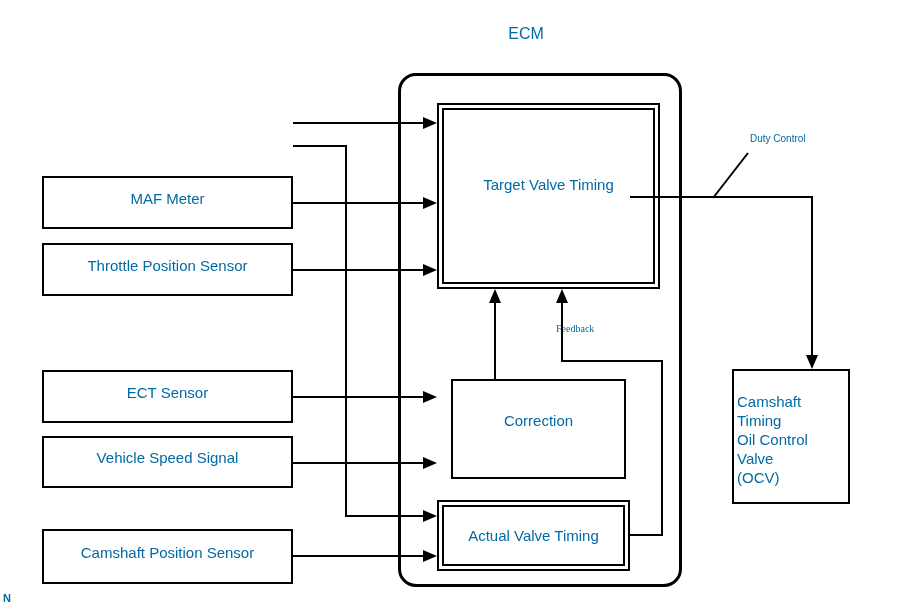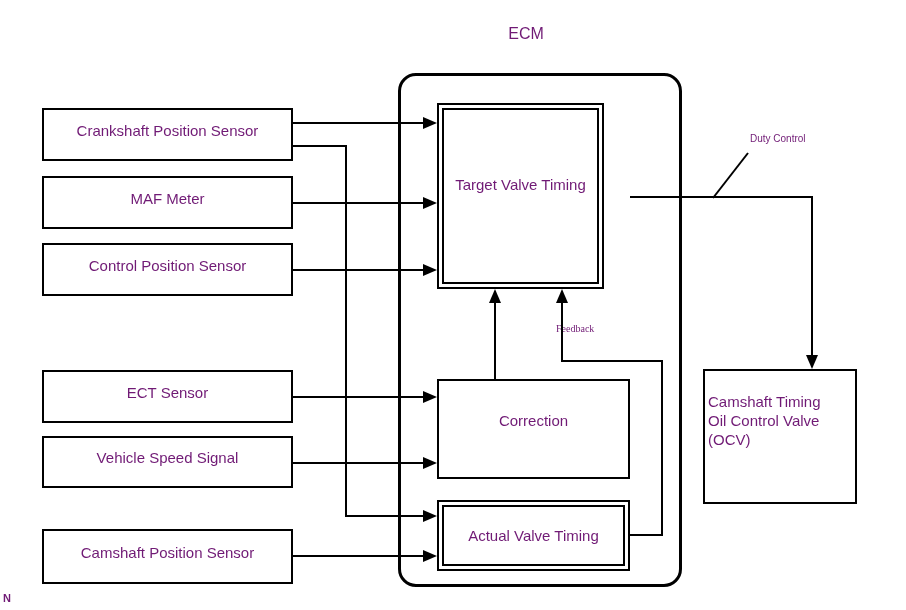--- a/index.html
+++ b/index.html
@@ -6,21 +6,21 @@
     margin: 0;
     padding: 0;
     background: #ffffff;
   }
   #canvas {
     position: relative;
     width: 906px;
     height: 610px;
     background: #ffffff;
     font-family: "Liberation Sans", "DejaVu Sans", sans-serif;
-    color: #701a75;
+    color: #0369a1;
     overflow: hidden;
   }
   .box {
     position: absolute;
     box-sizing: border-box;
     border: 2px solid #000;
     background: #fff;
     display: flex;
     align-items: center;
     justify-content: center;
@@ -79,23 +79,23 @@
   #feedback-label { left: 556px; top: 323px; font-family: Liberation Serif, serif; }
   #note-n {
     left: 3px;
     top: 592px;
     font-size: 11px;
     font-weight: bold;
   }
   #ocv-box {
     position: absolute;
     box-sizing: border-box;
-    left: 703px;
+    left: 732px;
     top: 369px;
-    width: 154px;
+    width: 118px;
     height: 135px;
     border: 2px solid #000;
     background: #fff;
     font-size: 15px;
     line-height: 19px;
     padding: 2px 3px;
     white-space: pre-line;
   }
   #connector-svg {
     position: absolute;
@@ -115,46 +115,43 @@
 </style>
 </head>
 <body>
 
 <div id="canvas">
 
   <div class="label" id="ecm-title">ECM</div>
 
   <div class="ecm-outline"></div>
 
-  <div class="box sensor-box" style="top:108px">
-    <span>Crankshaft Position Sensor</span>
-  </div>
   <div class="box sensor-box" style="top:176px">
     <span>MAF Meter</span>
   </div>
   <div class="box sensor-box" style="top:243px">
-    <span>Control Position Sensor</span>
+    <span>Throttle Position Sensor</span>
   </div>
   <div class="box sensor-box" style="top:370px">
     <span>ECT Sensor</span>
   </div>
   <div class="box sensor-box" style="top:529px;height:55px">
     <span>Camshaft Position Sensor</span>
   </div>
   <div class="box sensor-box" style="top:436px;height:52px">
     <span>Vehicle Speed Signal</span>
   </div>
 
-  <div class="dbox" style="left:437px;top:103px;width:167px;height:186px">
+  <div class="dbox" style="left:437px;top:103px;width:223px;height:186px">
     <div class="dbox-inner" style="padding-bottom:24px">
       <span>Target Valve Timing</span>
     </div>
   </div>
 
-  <div class="box" style="left:437px;top:379px;width:193px;height:100px;padding-bottom:16px">
+  <div class="box" style="left:451px;top:379px;width:175px;height:100px;padding-bottom:16px">
     <span>Correction</span>
   </div>
 
   <div class="dbox" style="left:437px;top:500px;width:193px;height:71px">
     <div class="dbox-inner" style="">
       <span>Actual Valve Timing</span>
     </div>
   </div>
 
   <div id="ocv-box">

